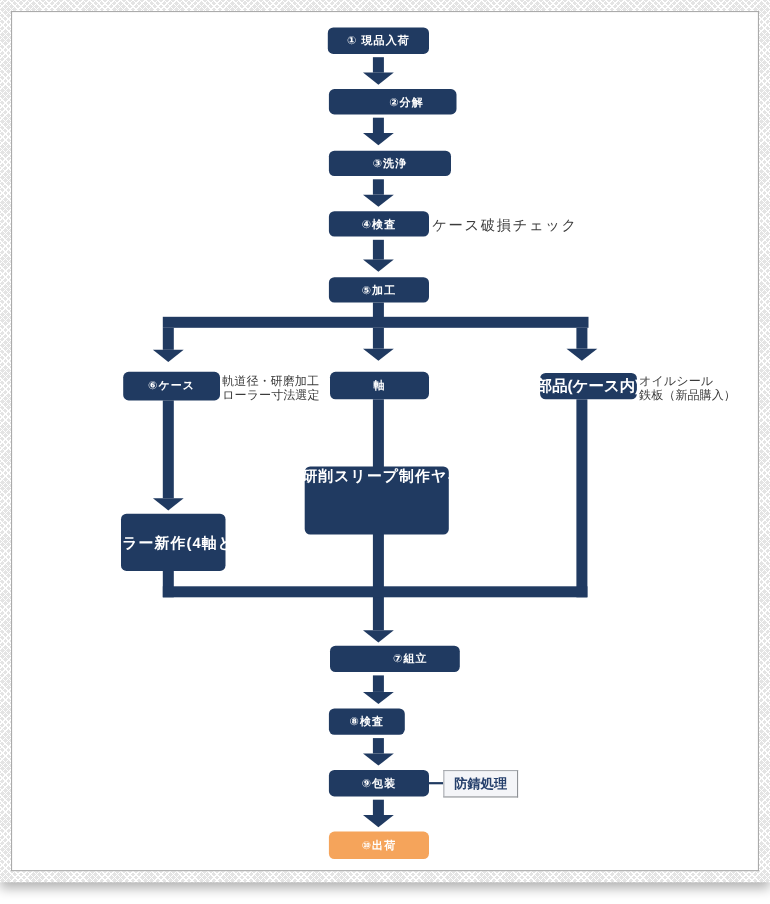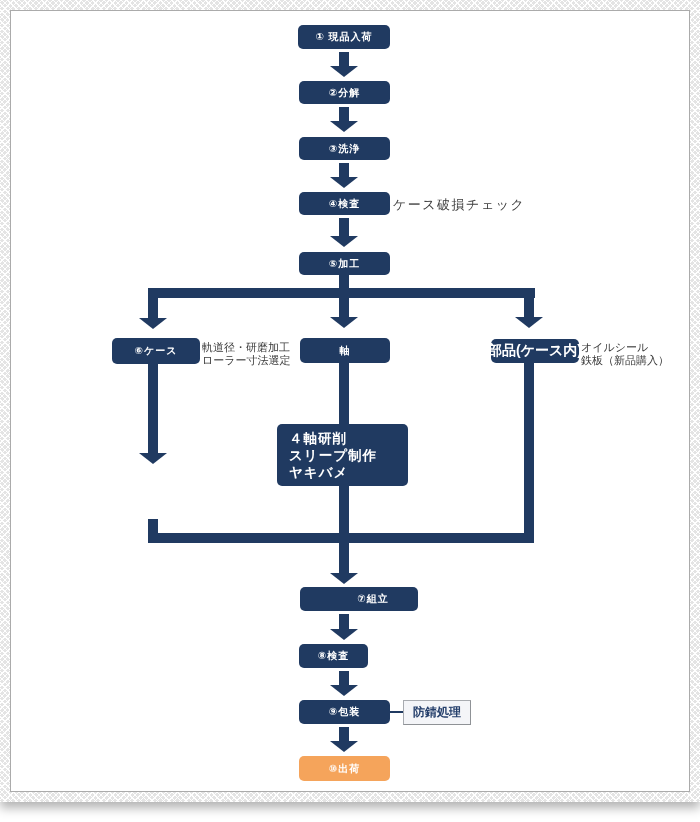--- a/index.html
+++ b/index.html
@@ -26,21 +26,21 @@
     width:100%;height:100%;box-sizing:border-box;
     background:#ffffff;border:1px solid #ababab;position:relative;
   }
   .canvas{position:absolute;left:0;top:0;right:0;bottom:0;}
   .box{
     position:absolute;background:var(--navy);color:#fff;font-weight:bold;
     font-size:10px;letter-spacing:1px;border-radius:5px;z-index:2;
     display:flex;align-items:center;justify-content:center;white-space:nowrap;
   }
   .box.small{font-size:14px;letter-spacing:0;}
-  .box.multi{flex-direction:column;line-height:17px;font-size:13.5px;}
+  .box.multi{flex-direction:row;line-height:17px;font-size:13.5px;}
   .box.leftalign{align-items:flex-start;padding-left:12px;box-sizing:border-box;}
   .box.orange{background:var(--orange);}
   .vline,.hline{position:absolute;background:var(--navy);z-index:1;}
   .tri{
     position:absolute;width:0;height:0;z-index:1;
     border-left:14px solid transparent;border-right:14px solid transparent;
     border-top:11px solid var(--navy);
   }
   .note{
     position:absolute;color:var(--note);font-size:11px;line-height:13px;
@@ -60,26 +60,26 @@
 
 <div class="card">
   <div class="inner">
     <div class="canvas">
 
       <div class="box" style="left:287px;top:14px;width:92px;height:24px;">① 現品入荷</div>
 
       <div class="vline" style="left:328px;top:41px;width:10px;height:14px;"></div>
       <div class="tri" style="left:319px;top:55px;"></div>
 
-      <div class="box" style="left:288px;top:70px;width:91px;height:23px;">②分解</div>
+      <div class="box" style="left:288px;top:70px;width:91px;height:23px;padding-left:25px;">②分解</div>
 
       <div class="vline" style="left:328px;top:96px;width:10px;height:14px;"></div>
       <div class="tri" style="left:319px;top:110px;"></div>
 
-      <div class="box" style="left:288px;top:126px;width:91px;height:23px;">③洗浄</div>
+      <div class="box" style="left:288px;top:126px;width:111px;height:23px;">③洗浄</div>
 
       <div class="vline" style="left:328px;top:152px;width:10px;height:14px;"></div>
       <div class="tri" style="left:319px;top:166px;"></div>
 
       <div class="box" style="left:288px;top:181px;width:91px;height:23px;">④検査</div>
       <div class="note big" style="left:382px;top:187px;">ケース破損チェック</div>
 
       <div class="vline" style="left:328px;top:207px;width:10px;height:18px;"></div>
       <div class="tri" style="left:319px;top:225px;"></div>
 
@@ -106,20 +106,24 @@
       <div class="box" style="left:289px;top:327px;width:90px;height:25px;">軸</div>
 
       <div class="box small" style="left:480px;top:328px;width:88px;height:24px;">部品(ケース内)</div>
       <div class="note" style="left:570px;top:330px;">
         <div>オイルシール</div>
         <div>鉄板（新品購入）</div>
       </div>
 
       <div class="vline" style="left:137px;top:353px;width:10px;height:89px;"></div>
       <div class="tri" style="left:128px;top:442px;"></div>
+      <div class="box multi" style="left:99px;top:456px;width:95px;height:52px;">
+        <div>ローラー新作</div>
+        <div>(4軸とも)</div>
+      </div>
       <div class="vline" style="left:137px;top:508px;width:10px;height:24px;"></div>
 
       <div class="vline" style="left:328px;top:352px;width:10px;height:210px;"></div>
       <div class="box multi leftalign" style="left:266px;top:413px;width:131px;height:62px;align-items:flex-start;justify-content:center;">
         <div>４軸研削</div>
         <div>スリープ制作</div>
         <div>ヤキバメ</div>
       </div>
       <div class="tri" style="left:319px;top:562px;"></div>
 

